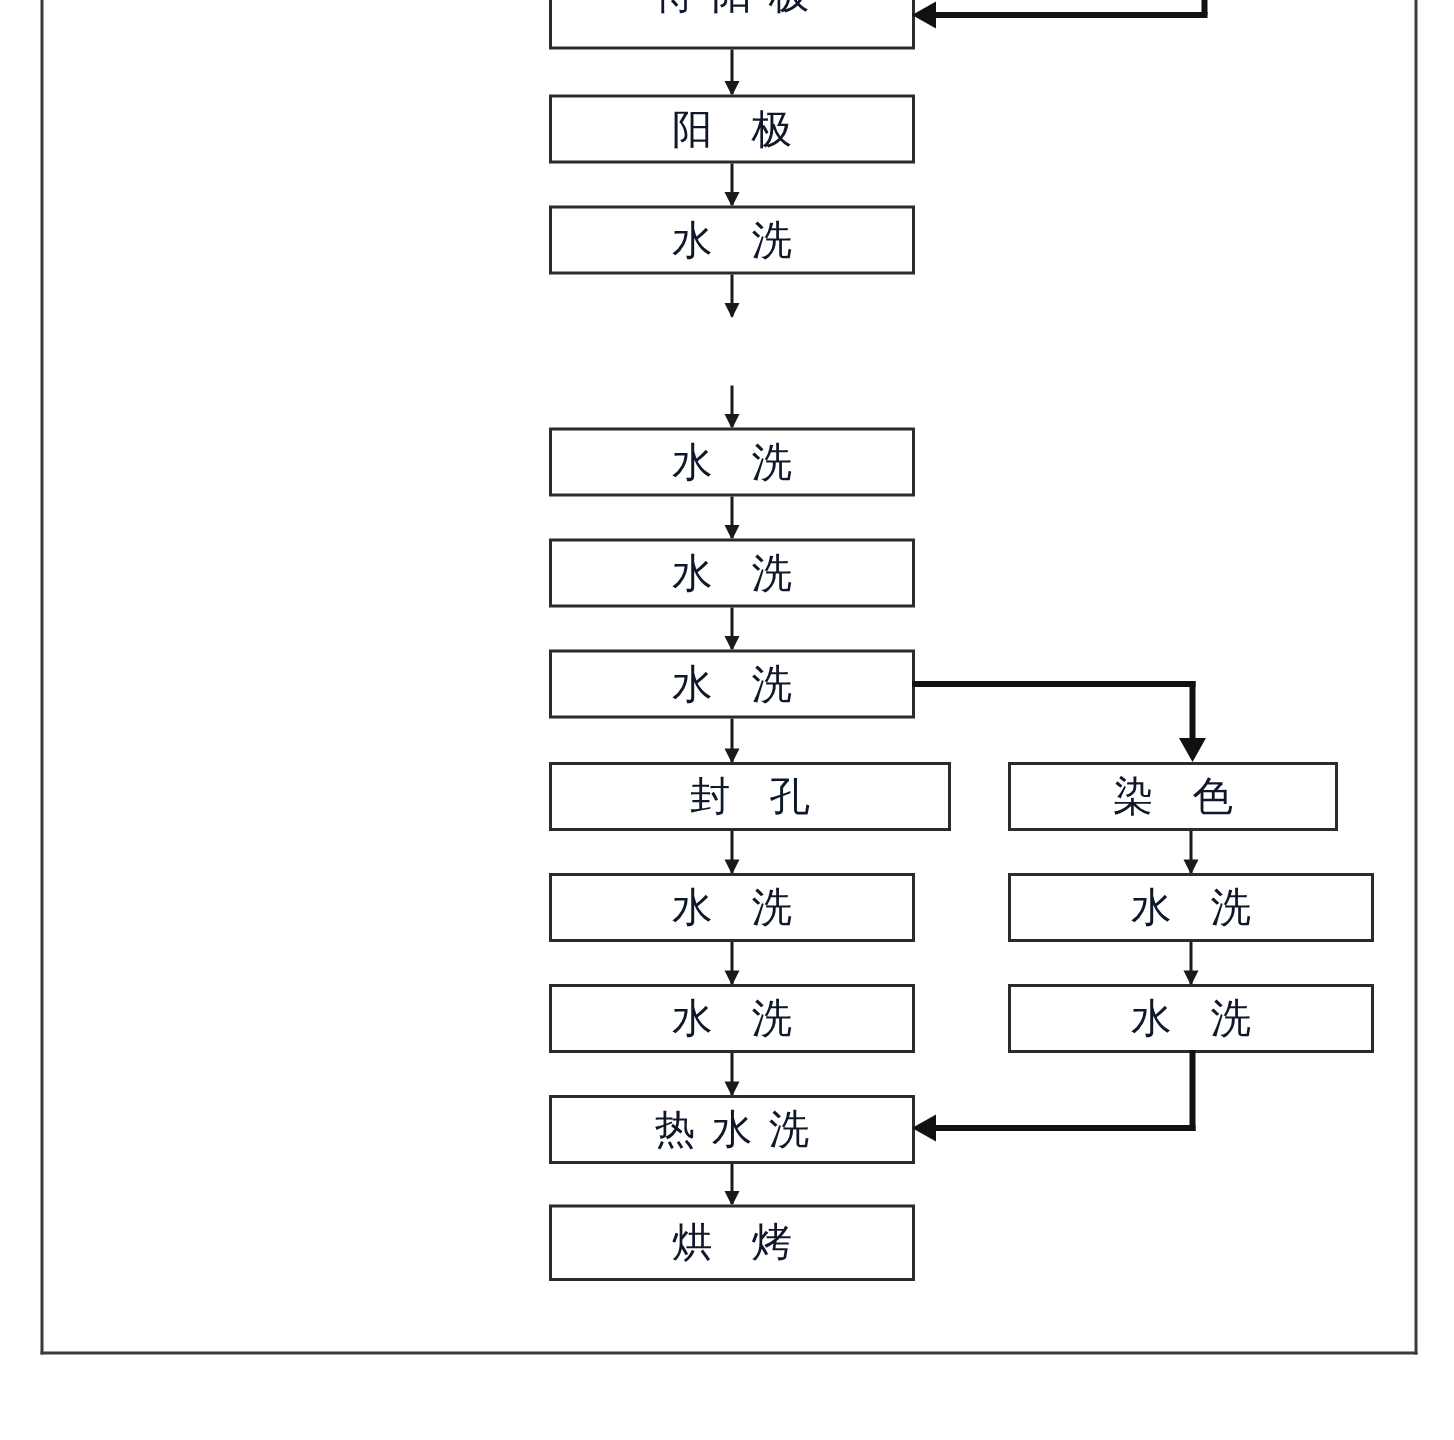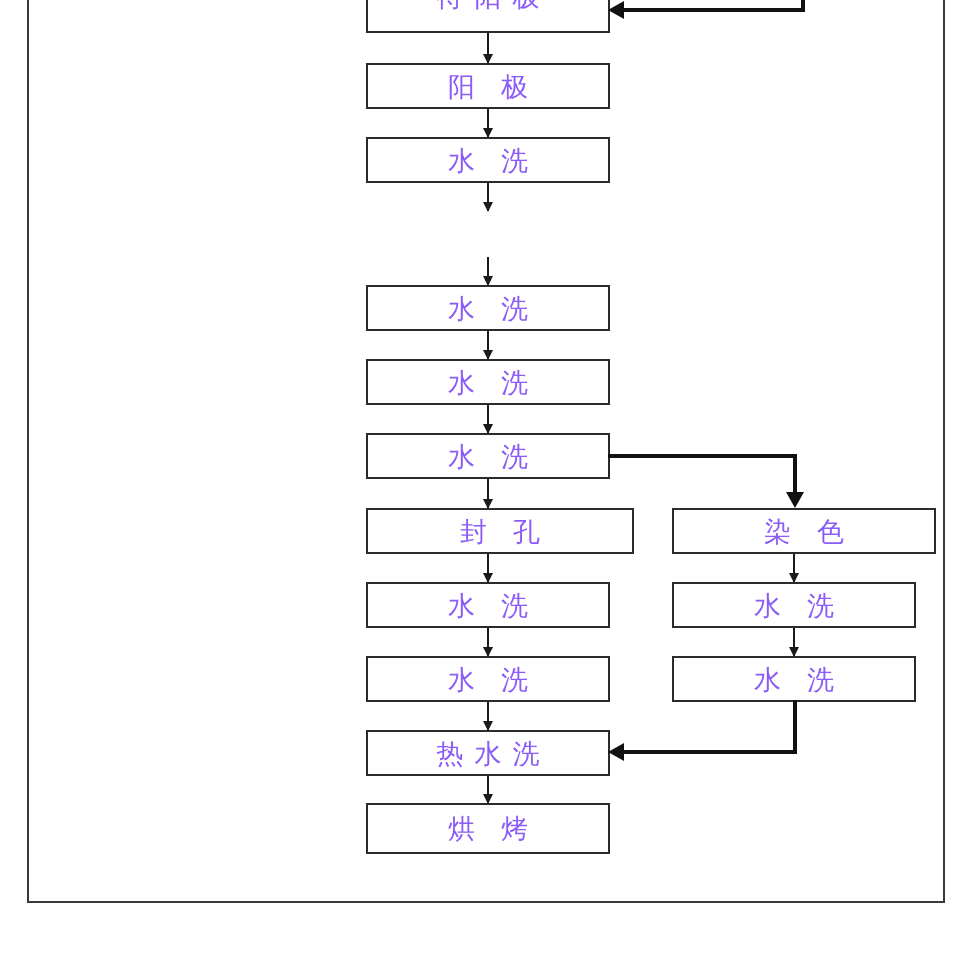--- a/index.html
+++ b/index.html
@@ -24,21 +24,21 @@
 
   
   .node{
     position:absolute;
     box-sizing:border-box;
     border:2px solid #2b2b2b;
     background:#ffffff;
     display:flex;
     align-items:center;
     justify-content:center;
-    color:#8b5cf6;
+    color:#0f172a;
     font-size:27px;
     line-height:1;
     letter-spacing:0;
     white-space:nowrap;
   }
   .node .txt{display:inline-block;}
   
   .sp2 .txt{letter-spacing:26px; text-indent:26px;}
   .sp3 .txt{letter-spacing:11px; text-indent:11px;}
 
@@ -136,21 +136,21 @@
 
   <div class="node sp3" style="left:366px;top:730px;width:244px;height:46px;">
     <span class="txt">热水洗</span>
   </div>
   <div class="vlink" style="left:487px;top:776px;height:27px;"></div>
 
   <div class="node sp2" style="left:366px;top:803px;width:244px;height:51px;">
     <span class="txt">烘烤</span>
   </div>
 
-  <div class="node sp2" style="left:672px;top:508px;width:264px;height:46px;">
+  <div class="node sp2" style="left:672px;top:508px;width:220px;height:46px;">
     <span class="txt">染色</span>
   </div>
   <div class="vlink" style="left:793px;top:554px;height:28px;"></div>
 
   <div class="node sp2" style="left:672px;top:582px;width:244px;height:46px;">
     <span class="txt">水洗</span>
   </div>
   <div class="vlink" style="left:793px;top:628px;height:28px;"></div>
 
   <div class="node sp2" style="left:672px;top:656px;width:244px;height:46px;">

